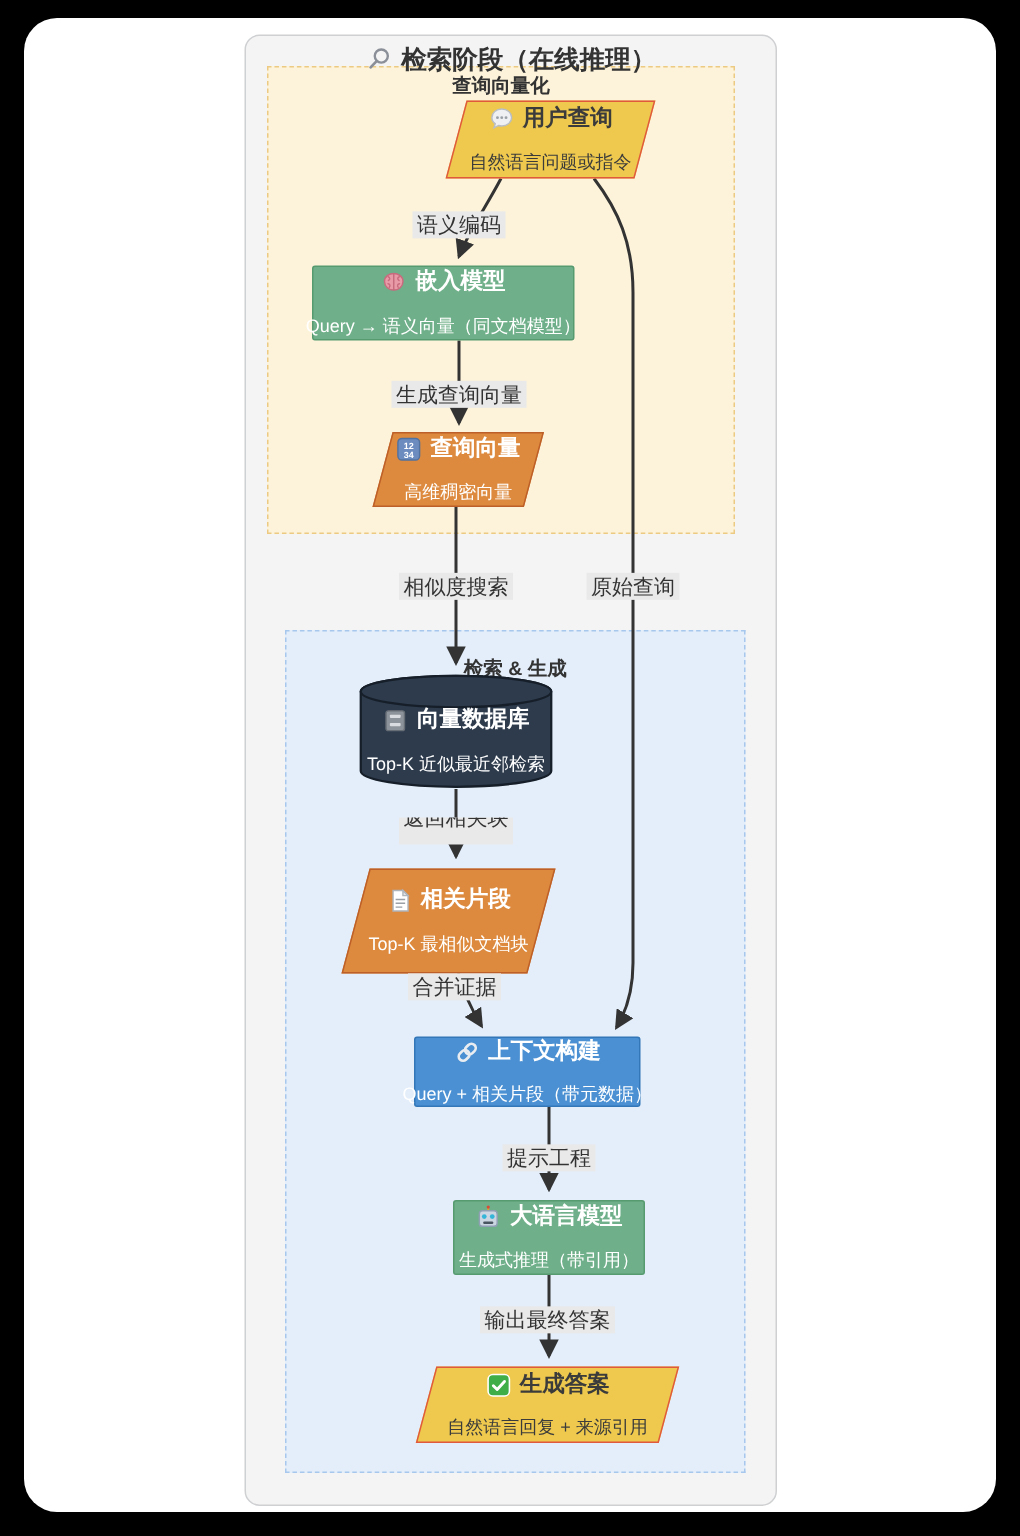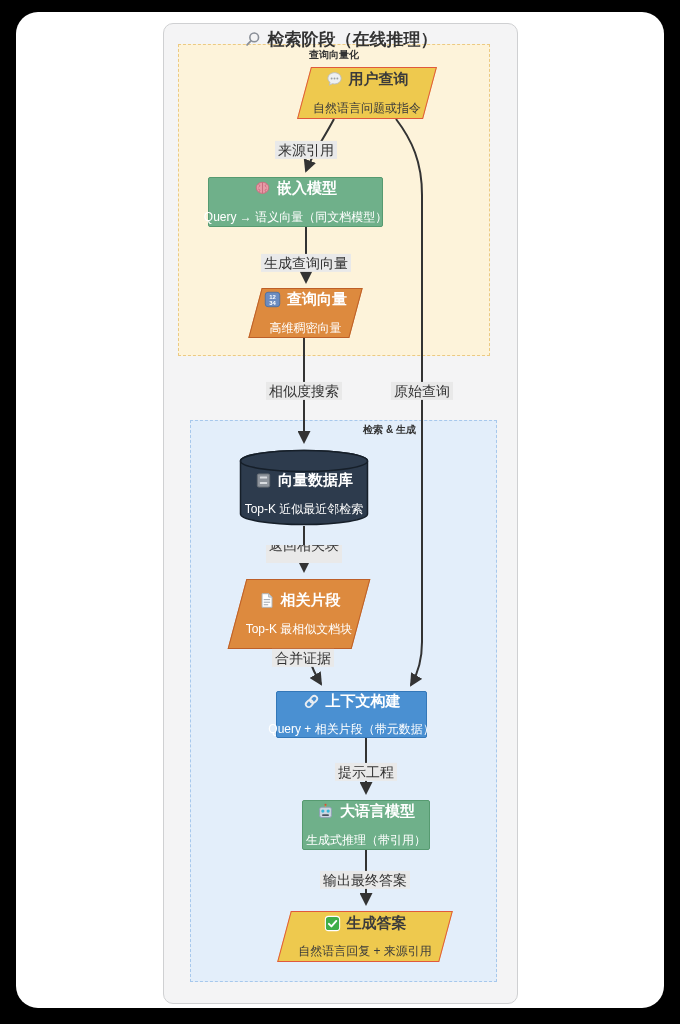--- a/index.html
+++ b/index.html
@@ -4,23 +4,23 @@
 <style>
   html,body{margin:0;padding:0;background:#000;}
   body{font-family:"Liberation Sans",sans-serif;-webkit-font-smoothing:antialiased;}
   .stage{position:relative;width:680px;height:1024px;background:#000;overflow:hidden;}
   .card{position:absolute;left:16px;top:12px;width:648px;height:996px;background:#fff;border-radius:22px;}
   .panel{position:absolute;left:163px;top:23px;width:355px;height:981px;background:#f4f4f5;border:1px solid #cfd0d2;border-radius:10px;box-sizing:border-box;}
   .panel-title{position:absolute;left:163px;top:28px;width:355px;display:flex;justify-content:center;align-items:center;gap:7px;font-size:17px;font-weight:600;color:#333;}
   .subgraph{position:absolute;box-sizing:border-box;}
   .sg-yellow{left:178px;top:44px;width:312px;height:312px;background:#fdf3da;border:1.4px dashed #ecca82;}
   .sg-blue{left:190px;top:420px;width:307px;height:562px;background:#e3eefa;border:1.4px dashed #a7c8ec;}
-  .sg-label{position:absolute;width:100%;text-align:center;font-size:10px;font-weight:600;color:#333;}
+  .sg-label{position:absolute;width:100%;text-align:center;font-size:13px;font-weight:600;color:#333;}
   .sg-yellow .sg-label{top:3px;}
-  .sg-blue .sg-label{top:2px;padding-left:46px;}
+  .sg-blue .sg-label{top:16px;}
   svg.edges{position:absolute;left:0;top:0;width:680px;height:1024px;pointer-events:none;}
   .node{position:absolute;display:flex;flex-direction:column;align-items:center;justify-content:center;gap:12px;box-sizing:border-box;z-index:3;}
   .trow{display:flex;align-items:center;gap:6px;font-size:15px;font-weight:700;line-height:1.25;white-space:nowrap;z-index:1;}
   .sub{font-size:12px;line-height:1.25;white-space:nowrap;z-index:1;}
   .node-green{background:#6fb08a;border:1.4px solid #569a70;color:#fff;border-radius:2px;}
   .node-blue{background:#4a90d2;border:1.4px solid #3377b8;color:#fff;border-radius:2px;}
   .pg-bg{position:absolute;top:0;bottom:0;left:7px;right:7px;transform:skewX(-15deg);box-sizing:border-box;}
   .pg-yellow .pg-bg{background:#eec94e;border:1.4px solid #e0593c;}
   .pg-yellow{color:#3b3b3b;}
   .pg-orange .pg-bg{background:#dd8a3e;border:1.4px solid #bd5f28;}
@@ -193,21 +193,21 @@
         <svg viewBox="0 0 16 16">
             <rect x="1.3" y="1.3" width="13.4" height="13.4" rx="3" fill="#3fae49" stroke="#ffffff" stroke-width="1"></rect>
             <path d="M4.6,8.3 L7,10.7 L11.6,5.6" fill="none" stroke="#fff" stroke-width="1.8" stroke-linecap="round" stroke-linejoin="round"></path>
           </svg>
       </span>
       <span>生成答案</span>
     </div>
     <div class="sub">自然语言回复 + 来源引用</div>
   </div>
 
-  <div class="elabel" style="left:306px;top:150px;">来源引用</div>
+  <div class="elabel" style="left:306px;top:150px;">语义编码</div>
   <div class="elabel" style="left:306px;top:263px;">生成查询向量</div>
   <div class="elabel" style="left:304px;top:391px;">相似度搜索</div>
   <div class="elabel" style="left:422px;top:391px;">原始查询</div>
   <div class="elabel clip" style="left:304px;top:545px;">
     <span>返回相关块</span>
   </div>
   <div class="elabel" style="left:303px;top:658px;">合并证据</div>
   <div class="elabel" style="left:366px;top:772px;">提示工程</div>
   <div class="elabel" style="left:365px;top:880px;">输出最终答案</div>
 </div>

